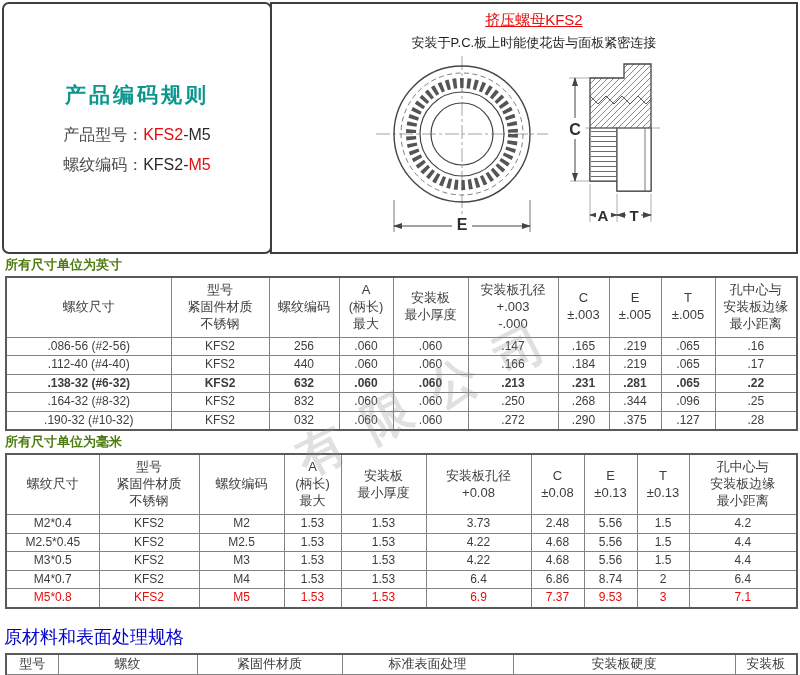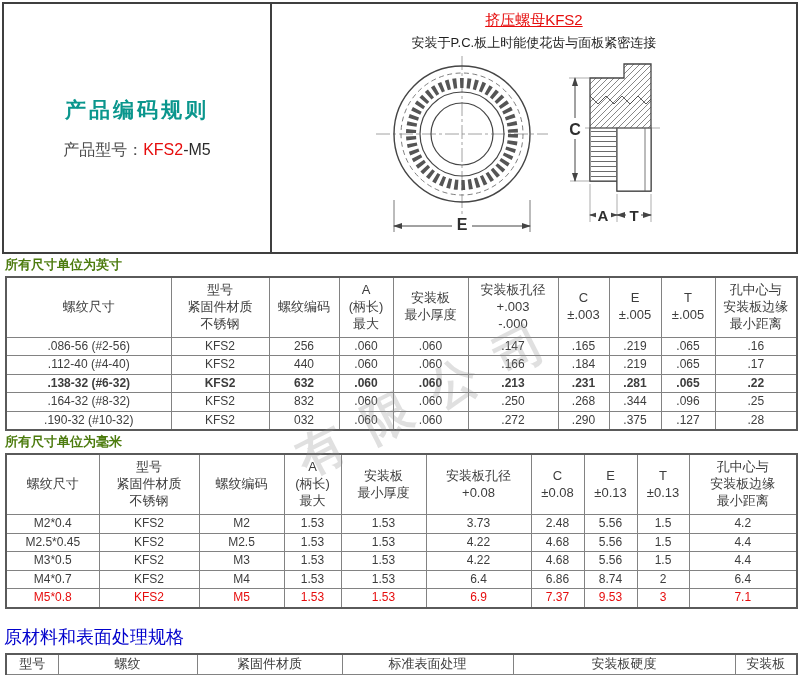--- a/index.html
+++ b/index.html
@@ -7,21 +7,21 @@
   body {
     width:800px; height:675px;
     font-family:"Liberation Sans","DejaVu Sans",sans-serif;
     color:#3d3d3d; position:relative; overflow:hidden;
   }
   .page { position:absolute; left:2px; top:2px; width:796px; }
 
   
   .top-row { display:flex; height:252px; }
   .panel { border:2px solid #3f3f3f; background:#fff; }
-  .panel-coding { width:289px; display:flex; align-items:center; justify-content:center; }
+  .panel-coding { width:289px; display:flex; align-items:center; justify-content:center;border-radius:7px; }
   .panel-drawing { width:566px; margin-left:-2px; position:relative; text-align:center; }
   .coding-block { text-align:center; }
   .coding-title { color:#0a968d; font-size:21px; font-weight:bold; letter-spacing:3px; margin-bottom:16px; }
   .coding-line { font-size:16px; color:#4d4d4d; margin-top:9px; text-align:left; white-space:nowrap; }
   .val-red { color:#e60d0d; }
   .val-dark { color:#2b2b2b; }
   .drawing-title { color:#e60d0d; font-size:15px; margin-top:7px; text-decoration:underline; }
   .drawing-sub { color:#1e1e1e; font-size:13px; margin-top:4px; }
   .drawing-svg { display:block; margin-top:2px; }
 
@@ -55,20 +55,21 @@
 </head>
 <body>
 
 <div class="page">
 
   <div class="top-row">
     <div class="panel panel-coding">
       <div class="coding-block">
         <div class="coding-title">产品编码规则</div>
         <div class="coding-line"><span>产品型号：</span><span class="val-red">KFS2</span><span class="val-dark">-M5</span></div>
+        <div class="coding-line"><span>螺纹编码：</span><span class="val-dark">KFS2-</span><span class="val-red">M5</span></div>
       </div>
     </div>
 
     <div class="panel panel-drawing">
       <div class="drawing-title">挤压螺母KFS2</div>
       <div class="drawing-sub">安装于P.C.板上时能使花齿与面板紧密连接</div>
 
       <svg class="drawing-svg" width="503" height="198" viewBox="0 0 503 198">
         <defs>
           <pattern id="hatch" width="6" height="6" patternUnits="userSpaceOnUse">

